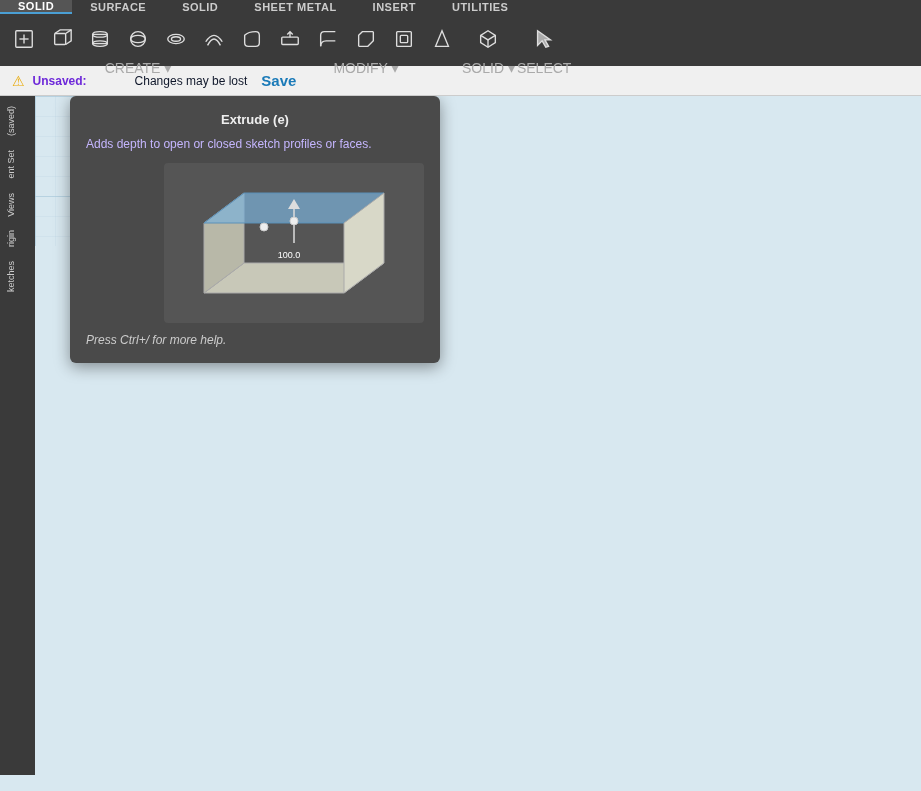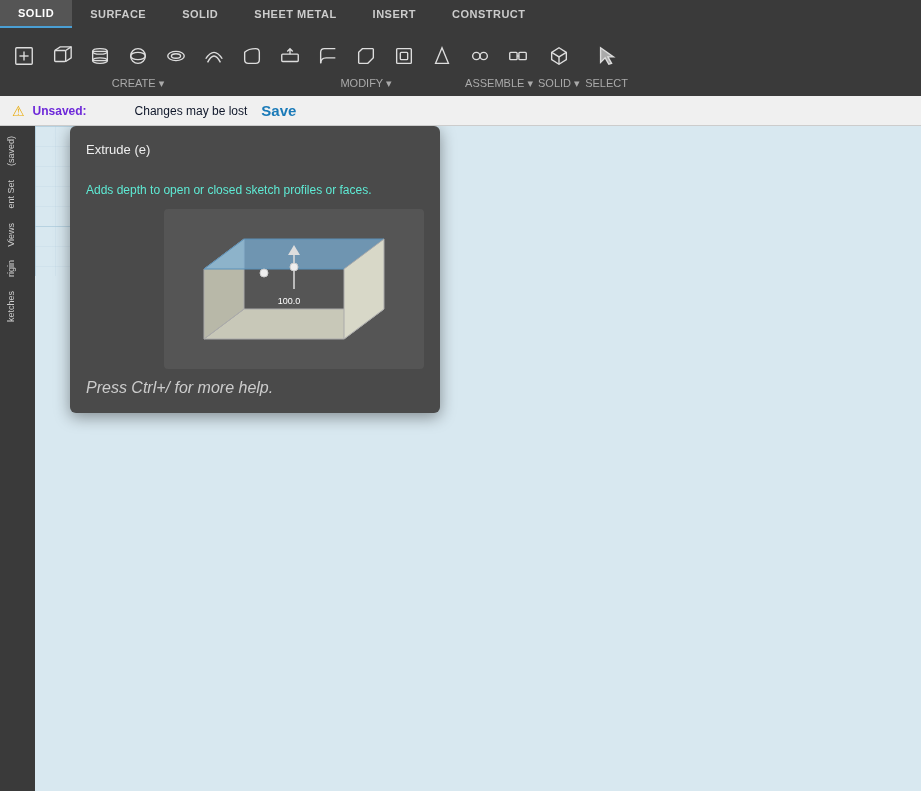--- a/index.html
+++ b/index.html
@@ -1,21 +1,21 @@
 <!DOCTYPE html>
 <html><head>
   <meta charset="utf-8">
   <style>
     * { margin: 0; padding: 0; box-sizing: border-box; }
     body { width: 921px; height: 791px; overflow: hidden; font-family: Arial, sans-serif; background: #d8e8f0; }
 
     
     .toolbar {
       background: #3a3a3a;
-      height: 96px;
+      height: 66px;
       display: flex;
       flex-direction: column;
       position: relative;
       z-index: 10;
     }
     .tab-bar {
       display: flex;
       height: 28px;
       align-items: stretch;
     }
@@ -61,21 +61,21 @@
       display: flex;
       flex-direction: column;
       align-items: center;
       position: relative;
     }
     .group-inner {
       display: flex;
       gap: 2px;
     }
     .group-label-row {
-      font-size: 11px;
+      font-size: 14px;
       color: #aaa;
       display: flex;
       align-items: center;
       gap: 2px;
       cursor: pointer;
     }
 
     
     .status-bar {
       background: #f0f0f0;
@@ -161,47 +161,48 @@
       width: 370px;
       background: #4a4a4a;
       color: #eee;
       border-radius: 6px;
       padding: 16px;
       z-index: 20;
       box-shadow: 0 4px 16px rgba(0,0,0,0.4);
     }
     .tooltip-title {
       font-size: 13px;
-      font-weight: normal;
-      margin-bottom: 24px;
+      font-weight: bold;
+      margin-bottom: 8px;
+      text-align: center;
     }
     .tooltip-desc {
       font-size: 12px;
       line-height: 1.5;
       margin-bottom: 10px;
-      color: #5eead4;
+      color: #c4b5fd;
     }
     .tooltip-footer {
-      font-size: 16px;
+      font-size: 12px;
       color: #ccc;
       margin-top: 10px;
       font-style: italic;
     }
   </style>
 </head>
 <body>
 
 <div class="toolbar">
   <div class="tab-bar">
     <div class="tab active">SOLID</div>
     <div class="tab">SURFACE</div>
     <div class="tab">SOLID</div>
     <div class="tab">SHEET METAL</div>
     <div class="tab">INSERT</div>
-    <div class="tab">CONSTRUCT</div>
+    <div class="tab">UTILITIES</div>
   </div>
 
   <div class="tool-row">
 
     <div class="group-wrapper">
       <div class="group-inner">
         <button class="tool-btn" title="New Sketch">
           <svg viewBox="0 0 24 24" fill="none" stroke="#ddd" stroke-width="1.5">
             <rect x="3" y="3" width="18" height="18" rx="1"></rect>
             <line x1="12" y1="7" x2="12" y2="17"></line>
@@ -281,41 +282,20 @@
           <svg viewBox="0 0 24 24" fill="none" stroke="#ddd" stroke-width="1.5">
             <polygon points="12,3 19,20 5,20"></polygon>
           </svg>
         </button>
       </div>
       <div class="group-label-row">
         <span>MODIFY ▾</span>
       </div>
     </div>
 
-    <div class="group-wrapper">
-      <div class="group-inner">
-        <button class="tool-btn" title="Joint">
-          <svg viewBox="0 0 24 24" fill="none" stroke="#ddd" stroke-width="1.5">
-            <circle cx="8" cy="12" r="4"></circle>
-            <circle cx="16" cy="12" r="4"></circle>
-            <line x1="12" y1="12" x2="12" y2="12"></line>
-          </svg>
-        </button>
-        <button class="tool-btn" title="Rigid Group">
-          <svg viewBox="0 0 24 24" fill="none" stroke="#ddd" stroke-width="1.5">
-            <rect x="3" y="8" width="8" height="8" rx="1"></rect>
-            <rect x="13" y="8" width="8" height="8" rx="1"></rect>
-            <line x1="11" y1="12" x2="13" y2="12"></line>
-          </svg>
-        </button>
-      </div>
-      <div class="group-label-row">
-        <span>ASSEMBLE ▾</span>
-      </div>
-    </div>
 
 
 
     <div class="group-wrapper">
       <div class="group-inner">
         <button class="tool-btn" title="Insert Mesh">
           <svg viewBox="0 0 24 24" fill="none" stroke="#ddd" stroke-width="1.5">
             <path d="M12 3 L20 8 L20 16 L12 21 L4 16 L4 8 Z"></path>
             <path d="M4 8 L12 13 L20 8"></path>
             <line x1="12" y1="13" x2="12" y2="21"></line>

